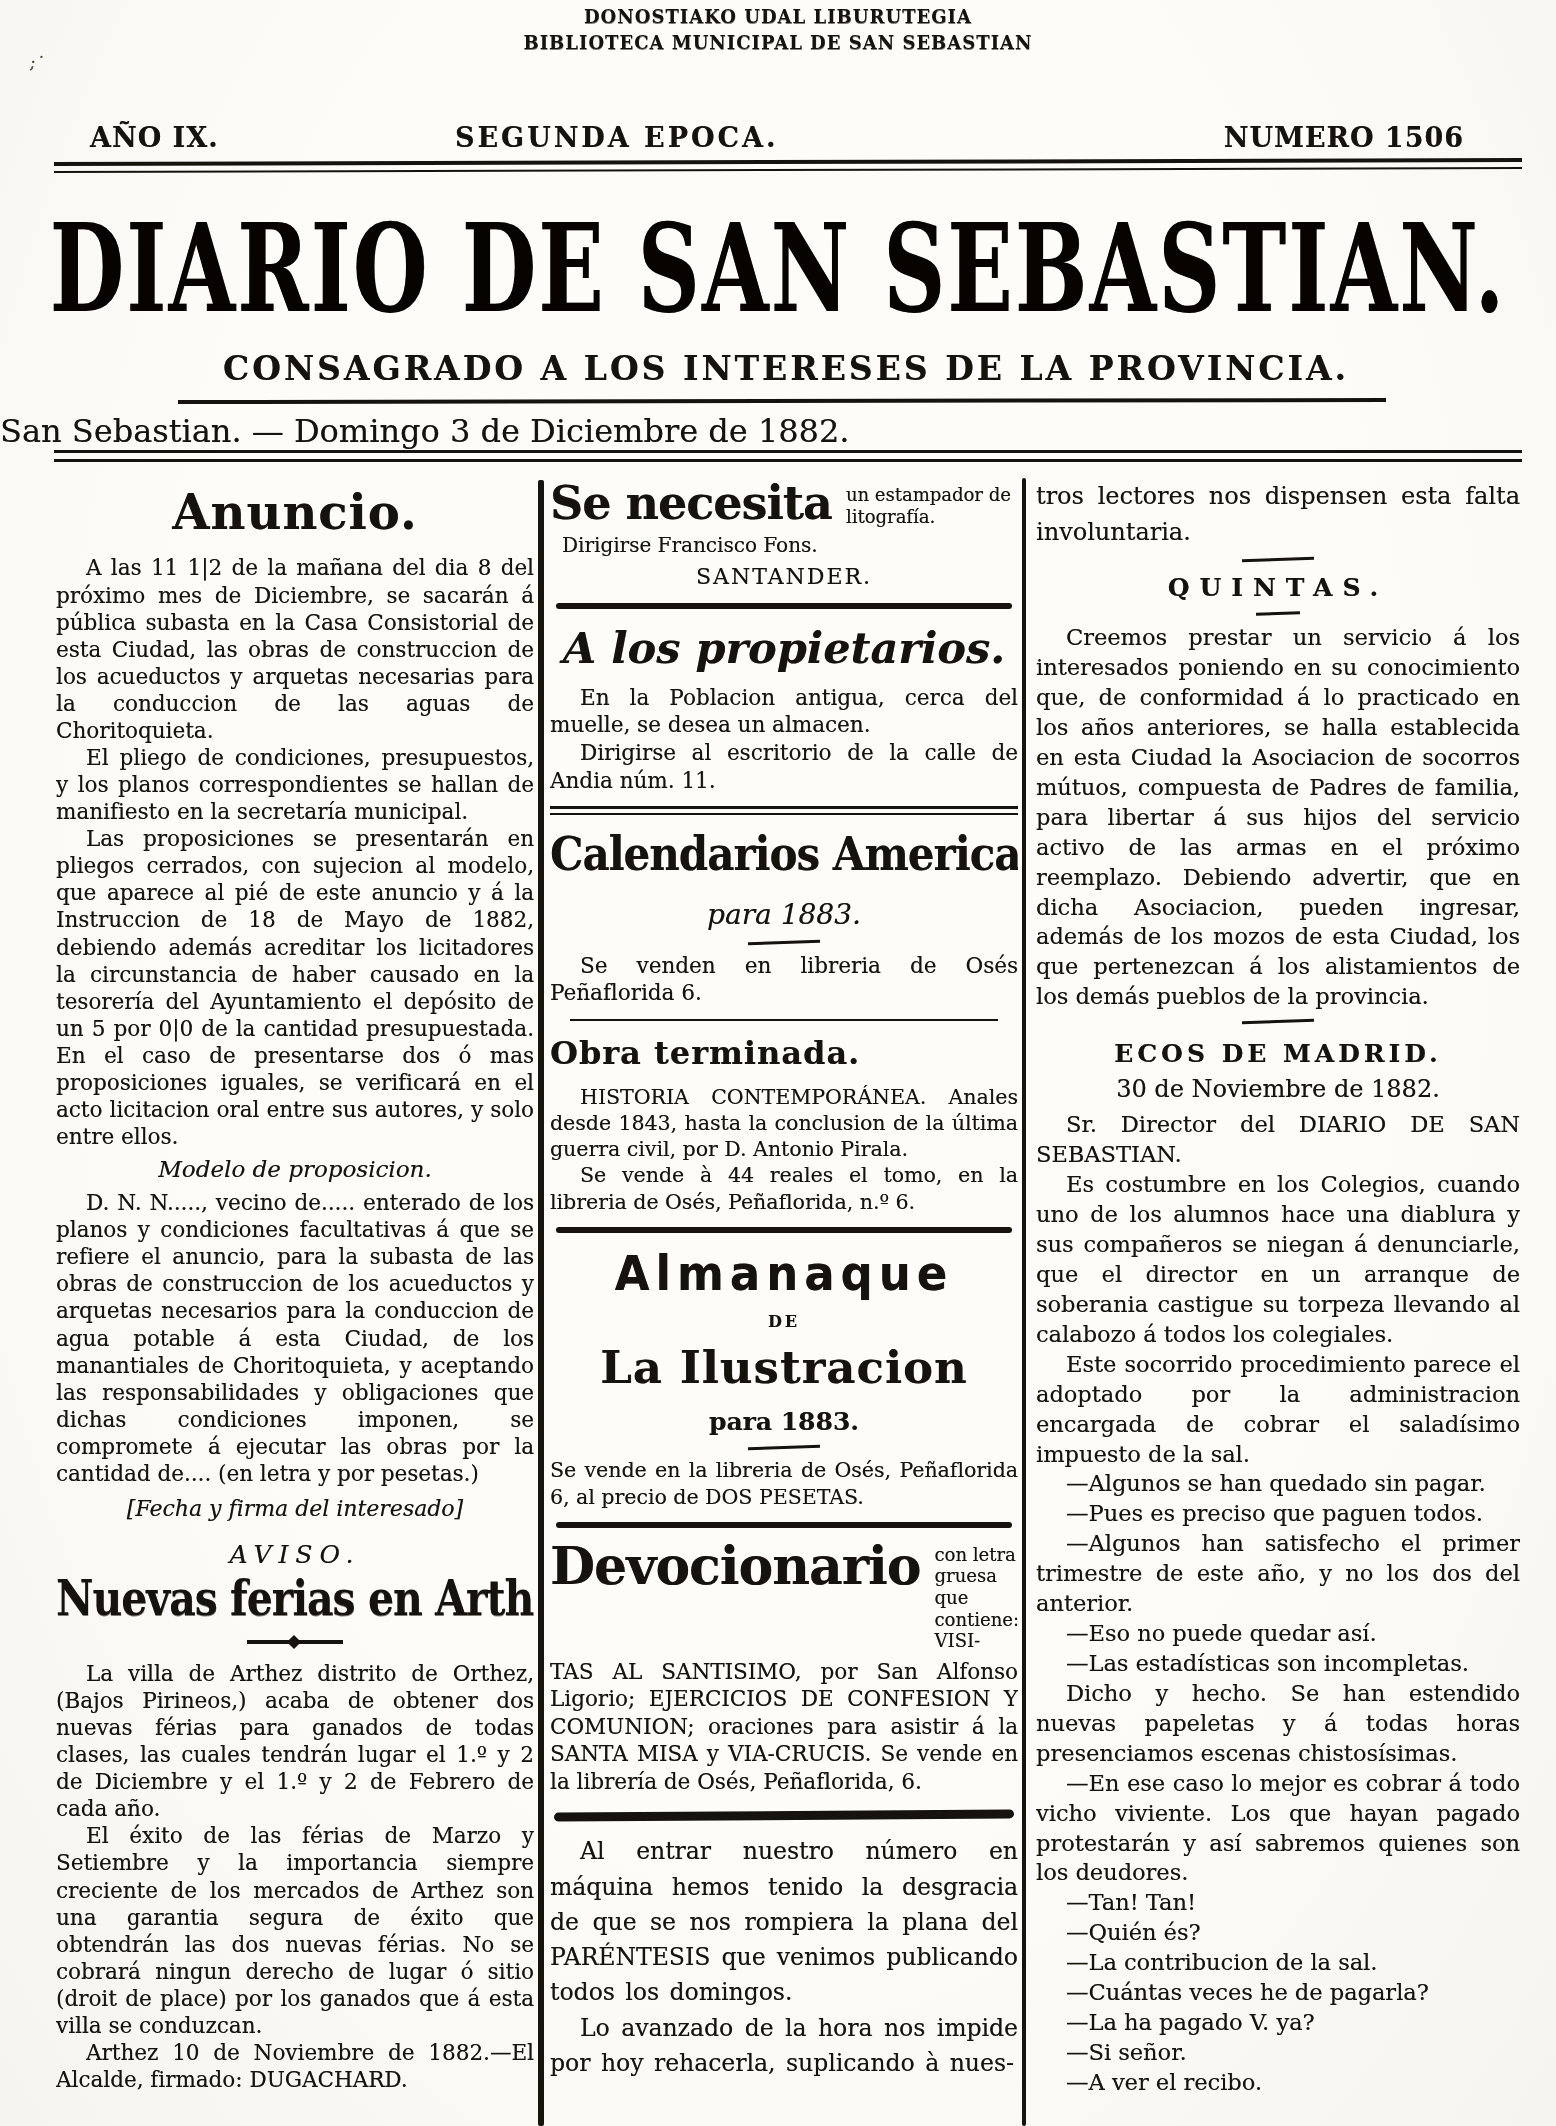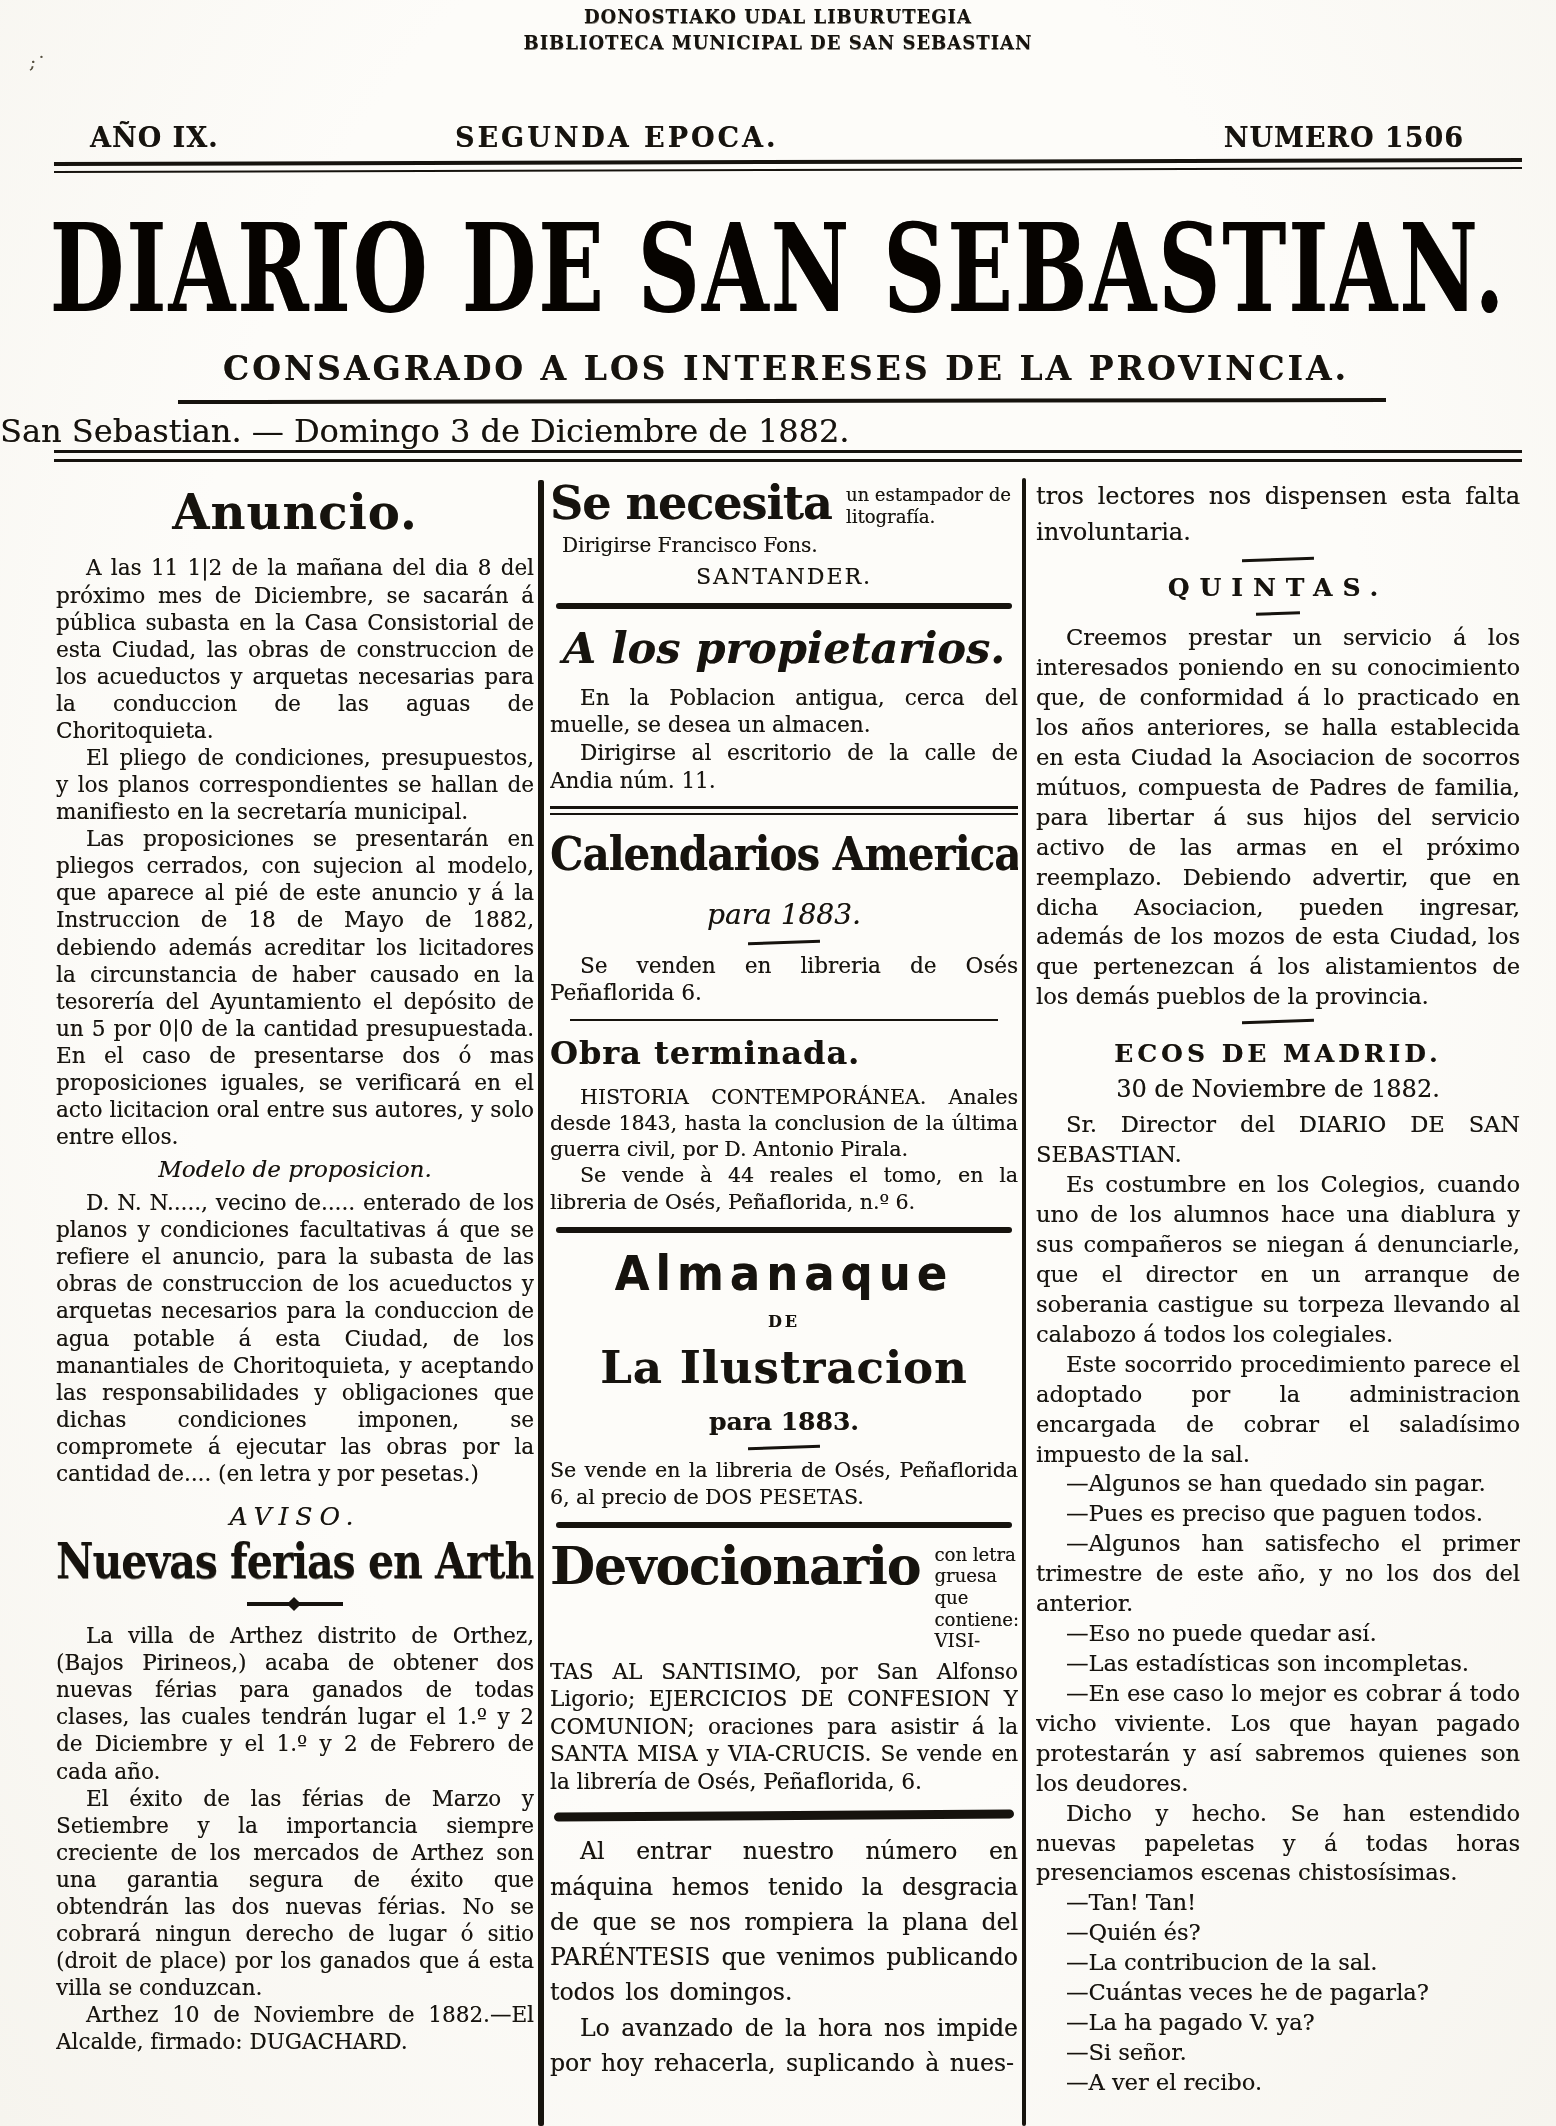--- a/index.html
+++ b/index.html
@@ -121,20 +121,21 @@
 
   <div class="cols">
 
     <div class="col col1">
       <h2 class="h-anuncio">Anuncio.</h2>
       <p class="p">A las 11 1|2 de la mañana del dia 8 del próximo mes de Diciembre, se sacarán á pública subasta en la Casa Consistorial de esta Ciudad, las obras de construccion de los acueductos y arquetas necesarias para la conduccion de las aguas de Choritoquieta.</p>
       <p class="p">El pliego de condiciones, presupuestos, y los planos correspondientes se hallan de manifiesto en la secretaría municipal.</p>
       <p class="p">Las proposiciones se presentarán en pliegos cerrados, con sujecion al modelo, que aparece al pié de este anuncio y á la Instruccion de 18 de Mayo de 1882, debiendo además acreditar los licitadores la circunstancia de haber causado en la tesorería del Ayuntamiento el depósito de un 5 por 0|0 de la cantidad presupuestada. En el caso de presentarse dos ó mas proposiciones iguales, se verificará en el acto licitacion oral entre sus autores, y solo entre ellos.</p>
       <div class="modelo-heading">Modelo de proposicion.</div>
       <p class="p">D. N. N....., vecino de..... enterado de los planos y condiciones facultativas á que se refiere el anuncio, para la subasta de las obras de construccion de los acueductos y arquetas necesarios para la conduccion de agua potable á esta Ciudad, de los manantiales de Choritoquieta, y aceptando las responsabilidades y obligaciones que dichas condiciones imponen, se compromete á ejecutar las obras por la cantidad de.... (en letra y por pesetas.)</p>
+      <div class="sig-note">[Fecha y firma del interesado]</div>
       <div class="kicker">AVISO.</div>
       <h2 class="h-ferias">Nuevas ferias en Arthez.</h2>
       <div class="orn-ferias"></div>
       <p class="p">La villa de Arthez distrito de Orthez, (Bajos Pirineos,) acaba de obtener dos nuevas férias para ganados de todas clases, las cuales tendrán lugar el 1.º y 2 de Diciembre y el 1.º y 2 de Febrero de cada año.</p>
       <p class="p">El éxito de las férias de Marzo y Setiembre y la importancia siempre creciente de los mercados de Arthez son una garantia segura de éxito que obtendrán las dos nuevas férias. No se cobrará ningun derecho de lugar ó sitio (droit de place) por los ganados que á esta villa se conduzcan.</p>
       <p class="p">Arthez 10 de Noviembre de 1882.—El Alcalde, firmado: DUGACHARD.</p>
     </div>
 
     <div class="vdiv vdiv1"></div>
 
@@ -196,22 +197,22 @@
       <h3 class="h-ecos">ECOS DE MADRID.</h3>
       <div class="ecos-date">30 de Noviembre de 1882.</div>
       <p class="p">Sr. Director del DIARIO DE SAN SEBASTIAN.</p>
       <p class="p">Es costumbre en los Colegios, cuando uno de los alumnos hace una diablura y sus compañeros se niegan á denunciarle, que el director en un arranque de soberania castigue su torpeza llevando al calabozo á todos los colegiales.</p>
       <p class="p">Este socorrido procedimiento parece el adoptado por la administracion encargada de cobrar el saladísimo impuesto de la sal.</p>
       <p class="p">—Algunos se han quedado sin pagar.</p>
       <p class="p">—Pues es preciso que paguen todos.</p>
       <p class="p">—Algunos han satisfecho el primer trimestre de este año, y no los dos del anterior.</p>
       <p class="p">—Eso no puede quedar así.</p>
       <p class="p">—Las estadísticas son incompletas.</p>
+      <p class="p">Dicho y hecho. Se han estendido nuevas papeletas y á todas horas presenciamos escenas chistosísimas.</p>
       <p class="p">—En ese caso lo mejor es cobrar á todo vicho viviente. Los que hayan pagado protestarán y así sabremos quienes son los deudores.</p>
-      <p class="p">Dicho y hecho. Se han estendido nuevas papeletas y á todas horas presenciamos escenas chistosísimas.</p>
       <p class="p">—Tan! Tan!</p>
       <p class="p">—Quién és?</p>
       <p class="p">—La contribucion de la sal.</p>
       <p class="p">—Cuántas veces he de pagarla?</p>
       <p class="p">—La ha pagado V. ya?</p>
       <p class="p">—Si señor.</p>
       <p class="p">—A ver el recibo.</p>
     </div>
 
   </div>

